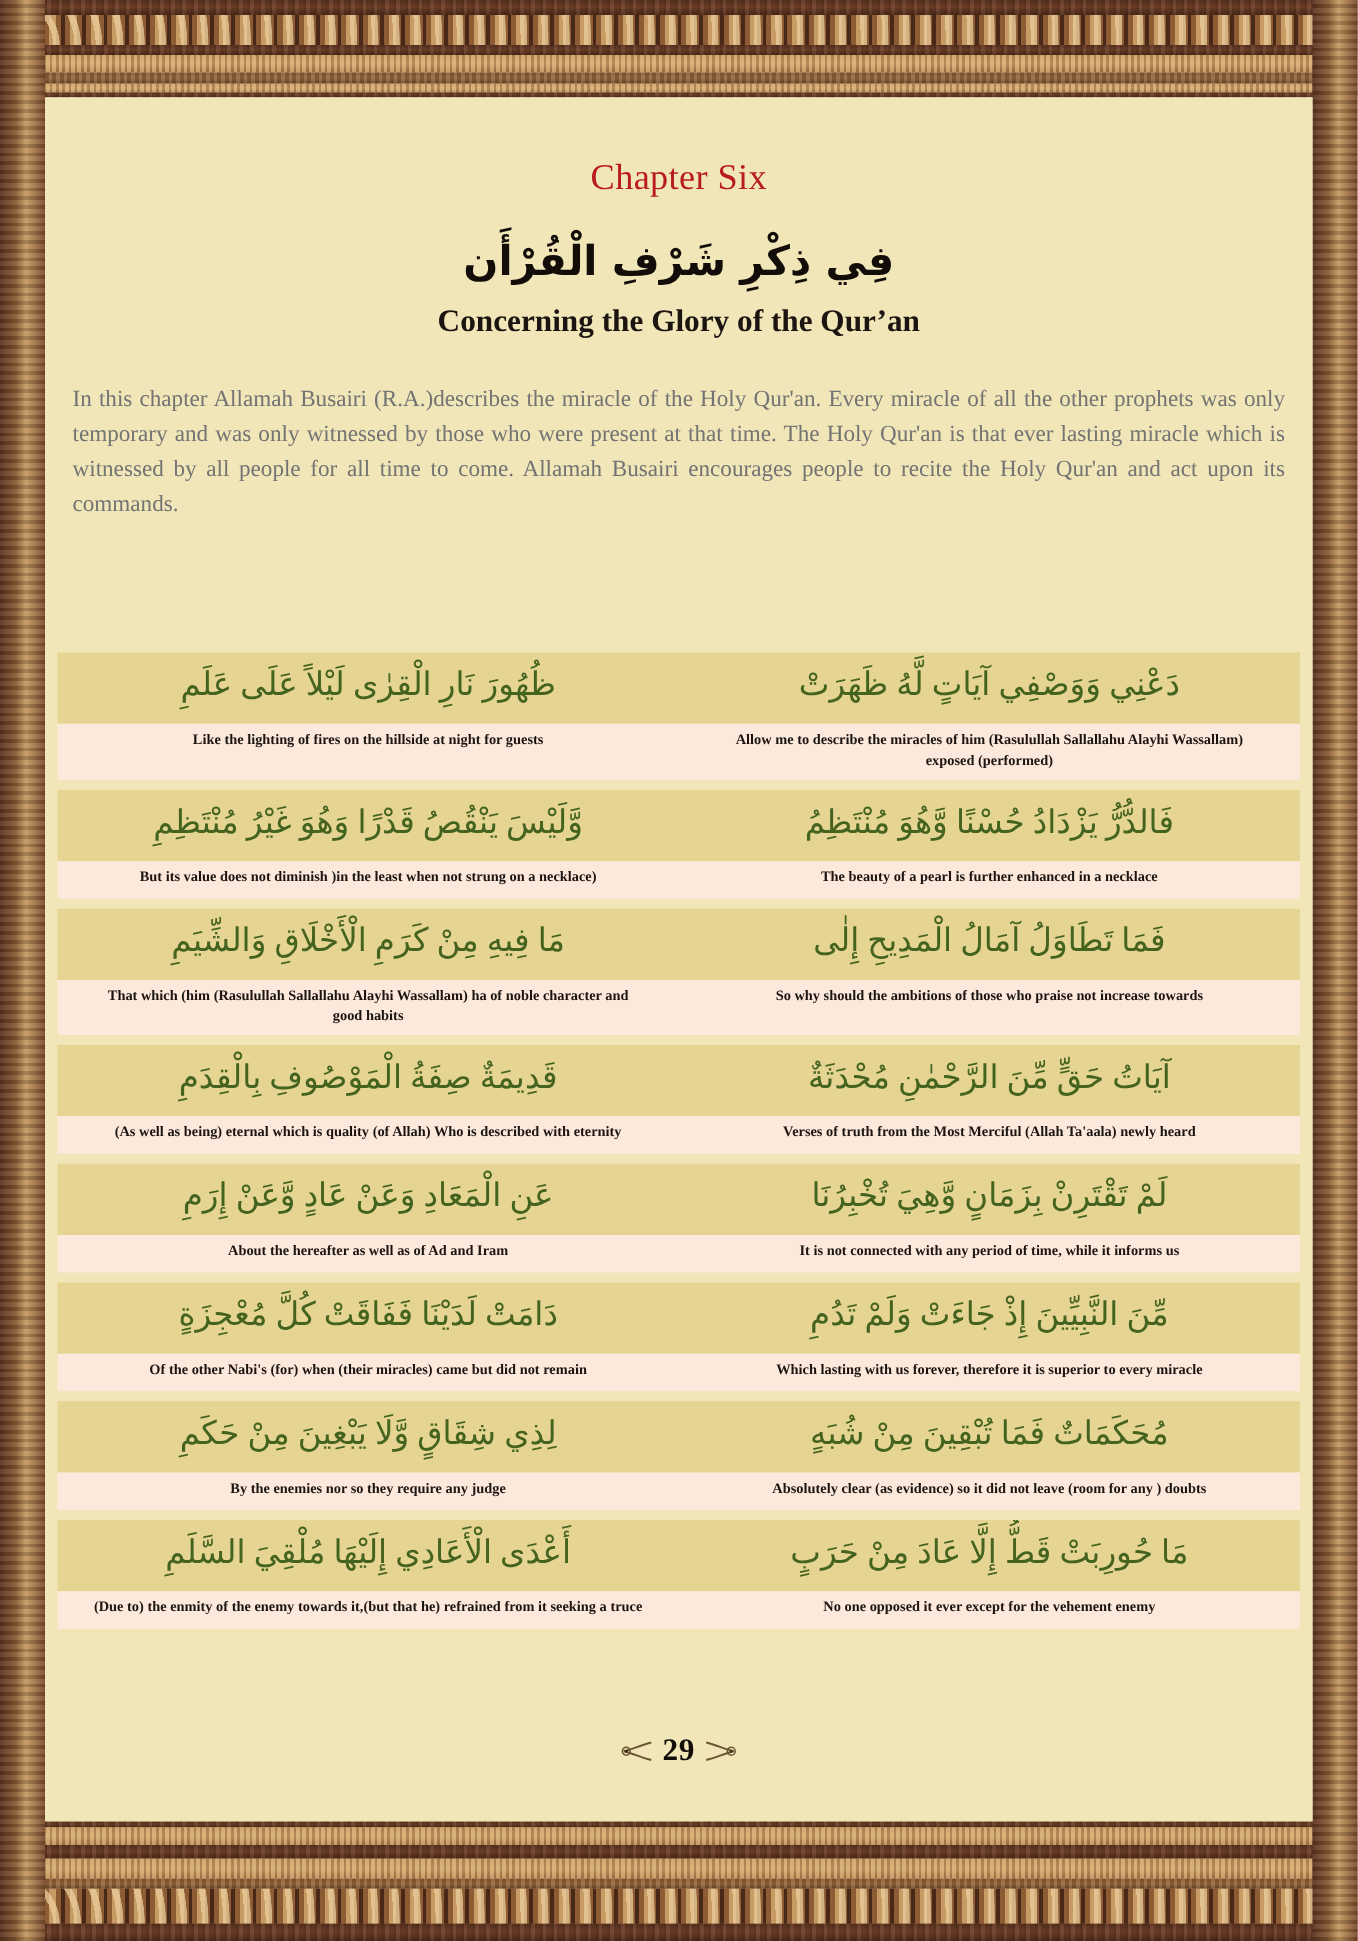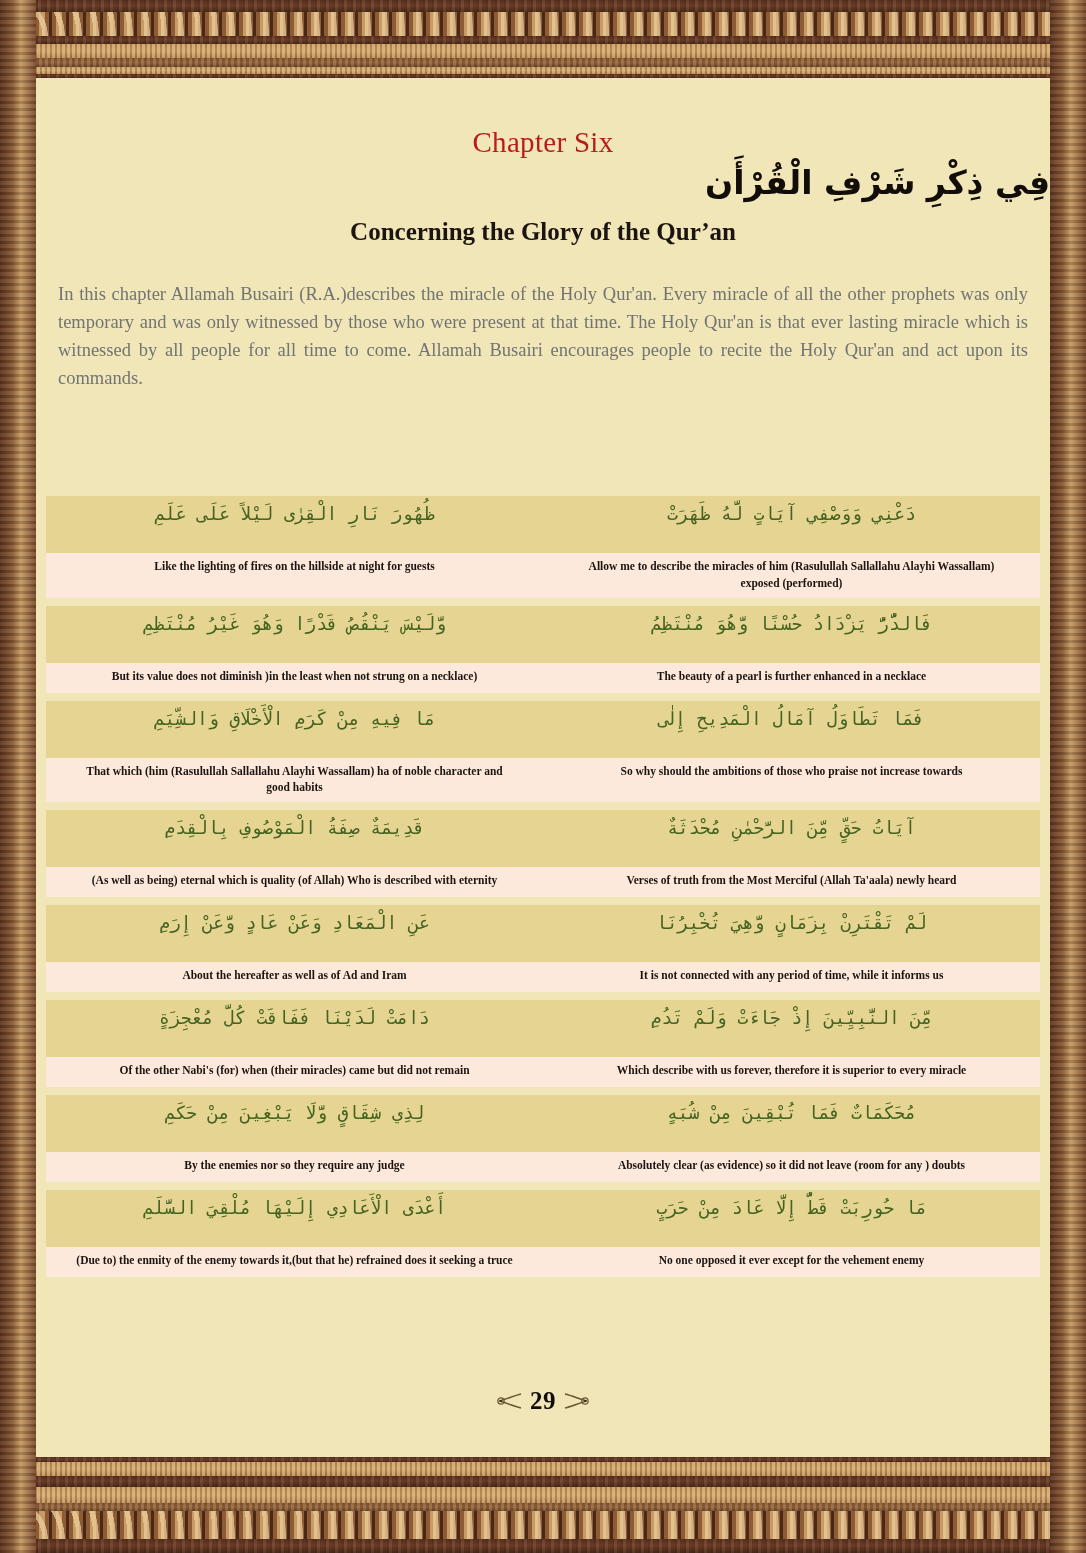--- a/index.html
+++ b/index.html
@@ -110,26 +110,27 @@
 
   .chapter-label {
     text-align: center;
     font-size: 29px;
     color: #b91c1c;
     margin-top: 48px;
     letter-spacing: .3px;
   }
 
   .arabic-title {
-    text-align: right;
+    text-align: center;
     direction: rtl;
     font-family: "DejaVu Sans", "Liberation Sans", sans-serif;
     font-weight: bold;
     font-size: 33px;
     color: #120d09;
+    margin-top: 26px;
     line-height: 1.45;
   }
 
   .english-title {
     text-align: center;
     font-size: 25px;
     font-weight: bold;
     color: #1b1410;
     margin-top: 11px;
   }
@@ -155,22 +156,22 @@
   }
   .arabic-band {
     display: flex;
     background: #e5d492;
     min-height: 57px;
   }
   .arabic-cell {
     flex: 1 1 50%;
     direction: rtl;
     text-align: center;
-    font-family: Liberation Mono, monospace;
-    font-size: 18px;
+    font-family: Liberation Serif, serif;
+    font-size: 26px;
     color: #44631f;
     line-height: 1.55;
     padding: 6px 14px 8px 14px;
     box-sizing: border-box;
     white-space: nowrap;
     overflow: hidden;
   }
   .trans-band {
     display: flex;
     background: #fce9dc;
@@ -305,42 +306,42 @@
         </div>
       </div>
 
       <div class="verse-row">
         <div class="arabic-band">
           <div class="arabic-cell">دَامَتْ لَدَيْنَا فَفَاقَتْ كُلَّ مُعْجِزَةٍ</div>
           <div class="arabic-cell">مِّنَ النَّبِيِّينَ إِذْ جَاءَتْ وَلَمْ تَدُمِ</div>
         </div>
         <div class="trans-band">
           <div class="trans-cell">Of the other Nabi's (for) when (their miracles) came but did not remain</div>
-          <div class="trans-cell">Which describe with us forever, therefore it is superior to every miracle</div>
+          <div class="trans-cell">Which lasting with us forever, therefore it is superior to every miracle</div>
         </div>
       </div>
 
       <div class="verse-row">
         <div class="arabic-band">
           <div class="arabic-cell">لِذِي شِقَاقٍ وَّلَا يَبْغِينَ مِنْ حَكَمِ</div>
           <div class="arabic-cell">مُحَكَمَاتٌ فَمَا تُبْقِينَ مِنْ شُبَهٍ</div>
         </div>
         <div class="trans-band">
           <div class="trans-cell">By the enemies nor so they require any judge</div>
           <div class="trans-cell">Absolutely clear (as evidence) so it did not leave (room for any ) doubts</div>
         </div>
       </div>
 
       <div class="verse-row">
         <div class="arabic-band">
           <div class="arabic-cell">أَعْدَى الْأَعَادِي إِلَيْهَا مُلْقِيَ السَّلَمِ</div>
           <div class="arabic-cell">مَا حُورِبَتْ قَطُّ إِلَّا عَادَ مِنْ حَرَبٍ</div>
         </div>
         <div class="trans-band">
-          <div class="trans-cell">(Due to) the enmity of the enemy towards it,(but that he) refrained does it seeking a truce</div>
+          <div class="trans-cell">(Due to) the enmity of the enemy towards it,(but that he) refrained from it seeking a truce</div>
           <div class="trans-cell">No one opposed it ever except for the vehement enemy</div>
         </div>
       </div>
 
     </div>
 
     <div class="page-footer">
       <span class="orn">
         <svg width="26" height="18" viewBox="0 0 26 18">
           <path d="M24 2 C16 4 10 7 2 9 C10 11 16 14 24 16" fill="none" stroke="#6b5632" stroke-width="1.6"></path>

